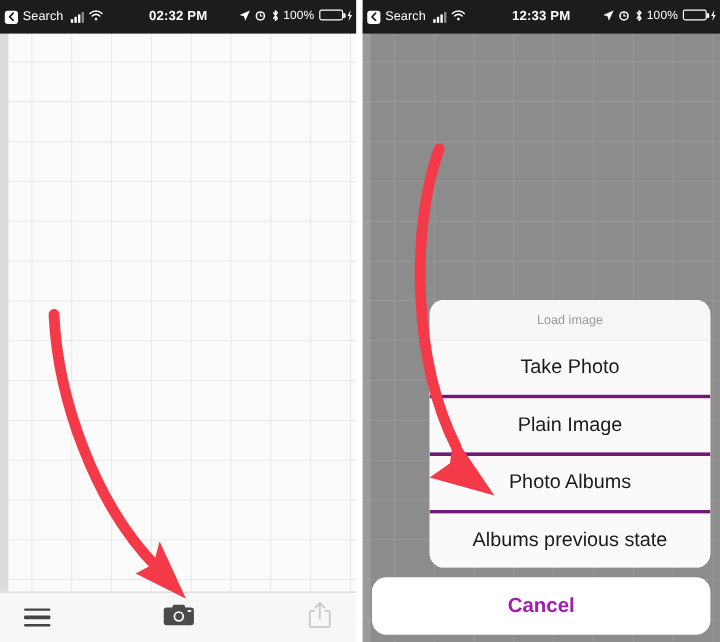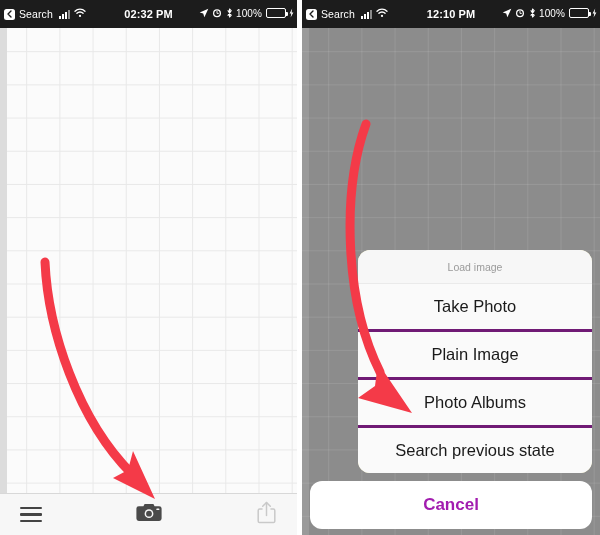--- a/index.html
+++ b/index.html
@@ -250,21 +250,21 @@
           </span>
         <span>
           <svg width="12" height="10" viewBox="0 0 12 10">
               <path d="M1 3.3 A7 7 0 0 1 11 3.3" fill="none" stroke="#fff" stroke-width="1.3" stroke-linecap="round"></path>
               <path d="M2.9 5.3 A4.3 4.3 0 0 1 9.1 5.3" fill="none" stroke="#fff" stroke-width="1.3" stroke-linecap="round"></path>
               <circle cx="6" cy="7.9" r="1.1" fill="#fff"></circle>
             </svg>
         </span>
       </div>
 
-      <div class="sb-center">12:10 PM</div>
+      <div class="sb-center">12:33 PM</div>
 
       <div class="sb-right">
         <span>
           <svg width="10" height="10" viewBox="0 0 10 10">
               <path d="M9.3 0.7 L0.7 4.4 L4.2 5.6 L5.4 9.3 Z" fill="#fff"></path>
             </svg>
         </span>
         <span>
           <svg width="10" height="10" viewBox="0 0 10 10">
               <circle cx="5" cy="5.3" r="4" fill="#fff"></circle>
@@ -293,21 +293,21 @@
       <div class="dim-grid"></div>
       <div class="dim-strip"></div>
     </div>
 
     <div class="sheet">
       <div class="sheet-group">
         <div class="sheet-title">Load image</div>
         <div class="sheet-item">Take Photo</div>
         <div class="sheet-item">Plain Image</div>
         <div class="sheet-item">Photo Albums</div>
-        <div class="sheet-item">Search previous state</div>
+        <div class="sheet-item">Albums previous state</div>
       </div>
       <div class="sheet-cancel">Cancel</div>
     </div>
 
     <div class="arrow">
       <svg viewBox="0 0 298 535" preserveAspectRatio="none">
         <path d="M64 124 C 40 190, 42 300, 78 372" fill="none" stroke="#F43A48" stroke-width="9" stroke-linecap="round"></path>
         <path d="M110 413 L 56 398 L 73 386 L 76 363 Z" fill="#F43A48"></path>
       </svg>
     </div>

